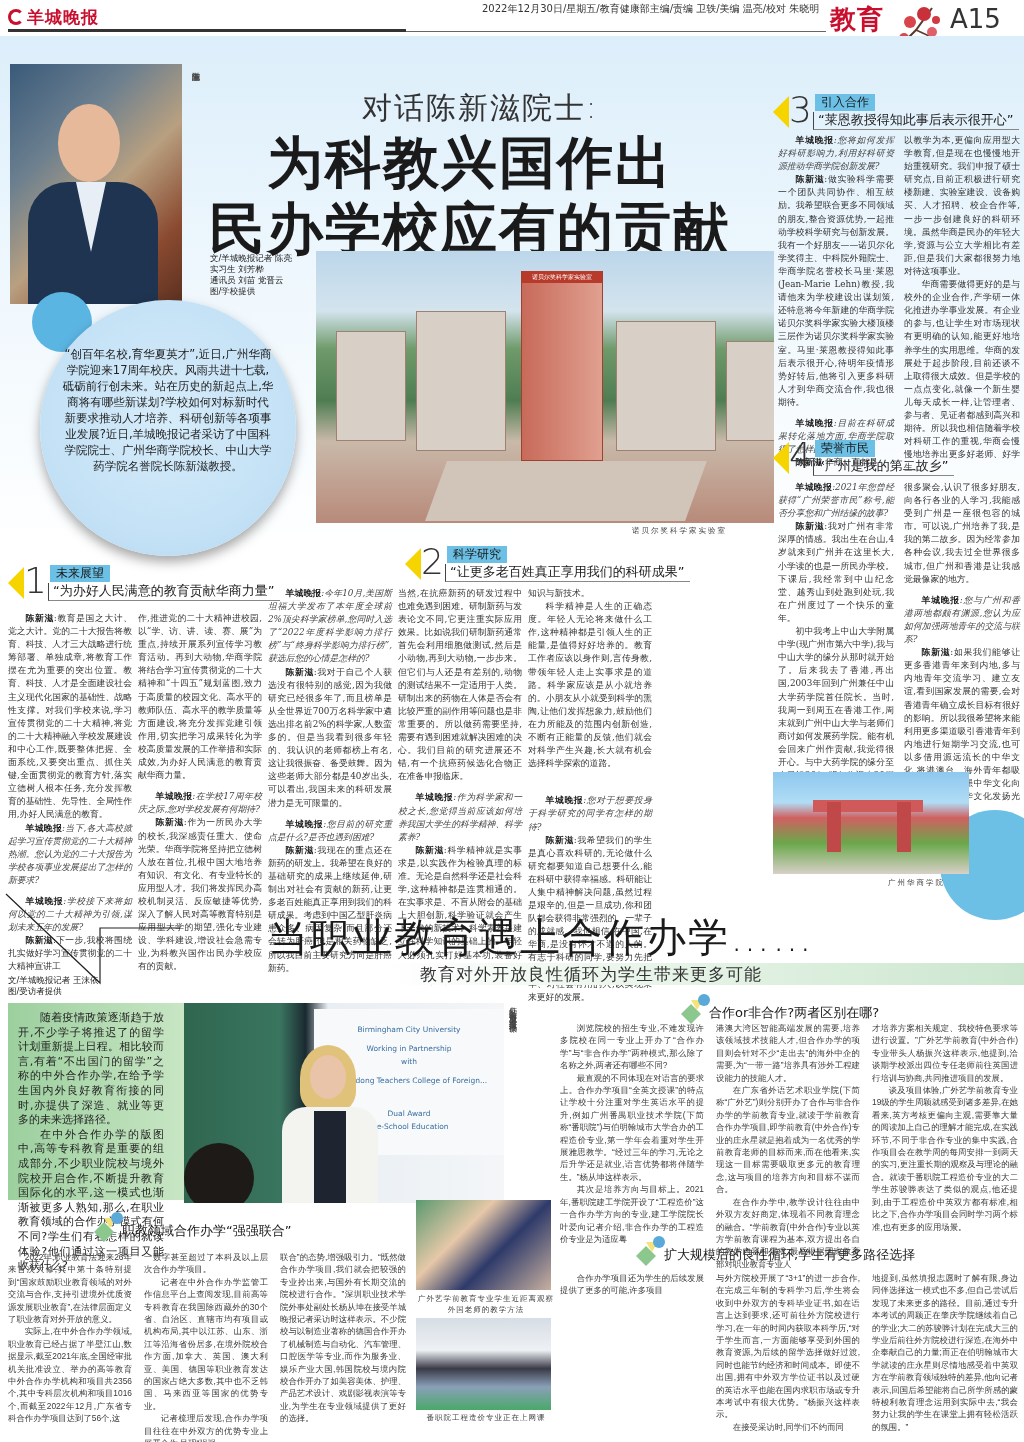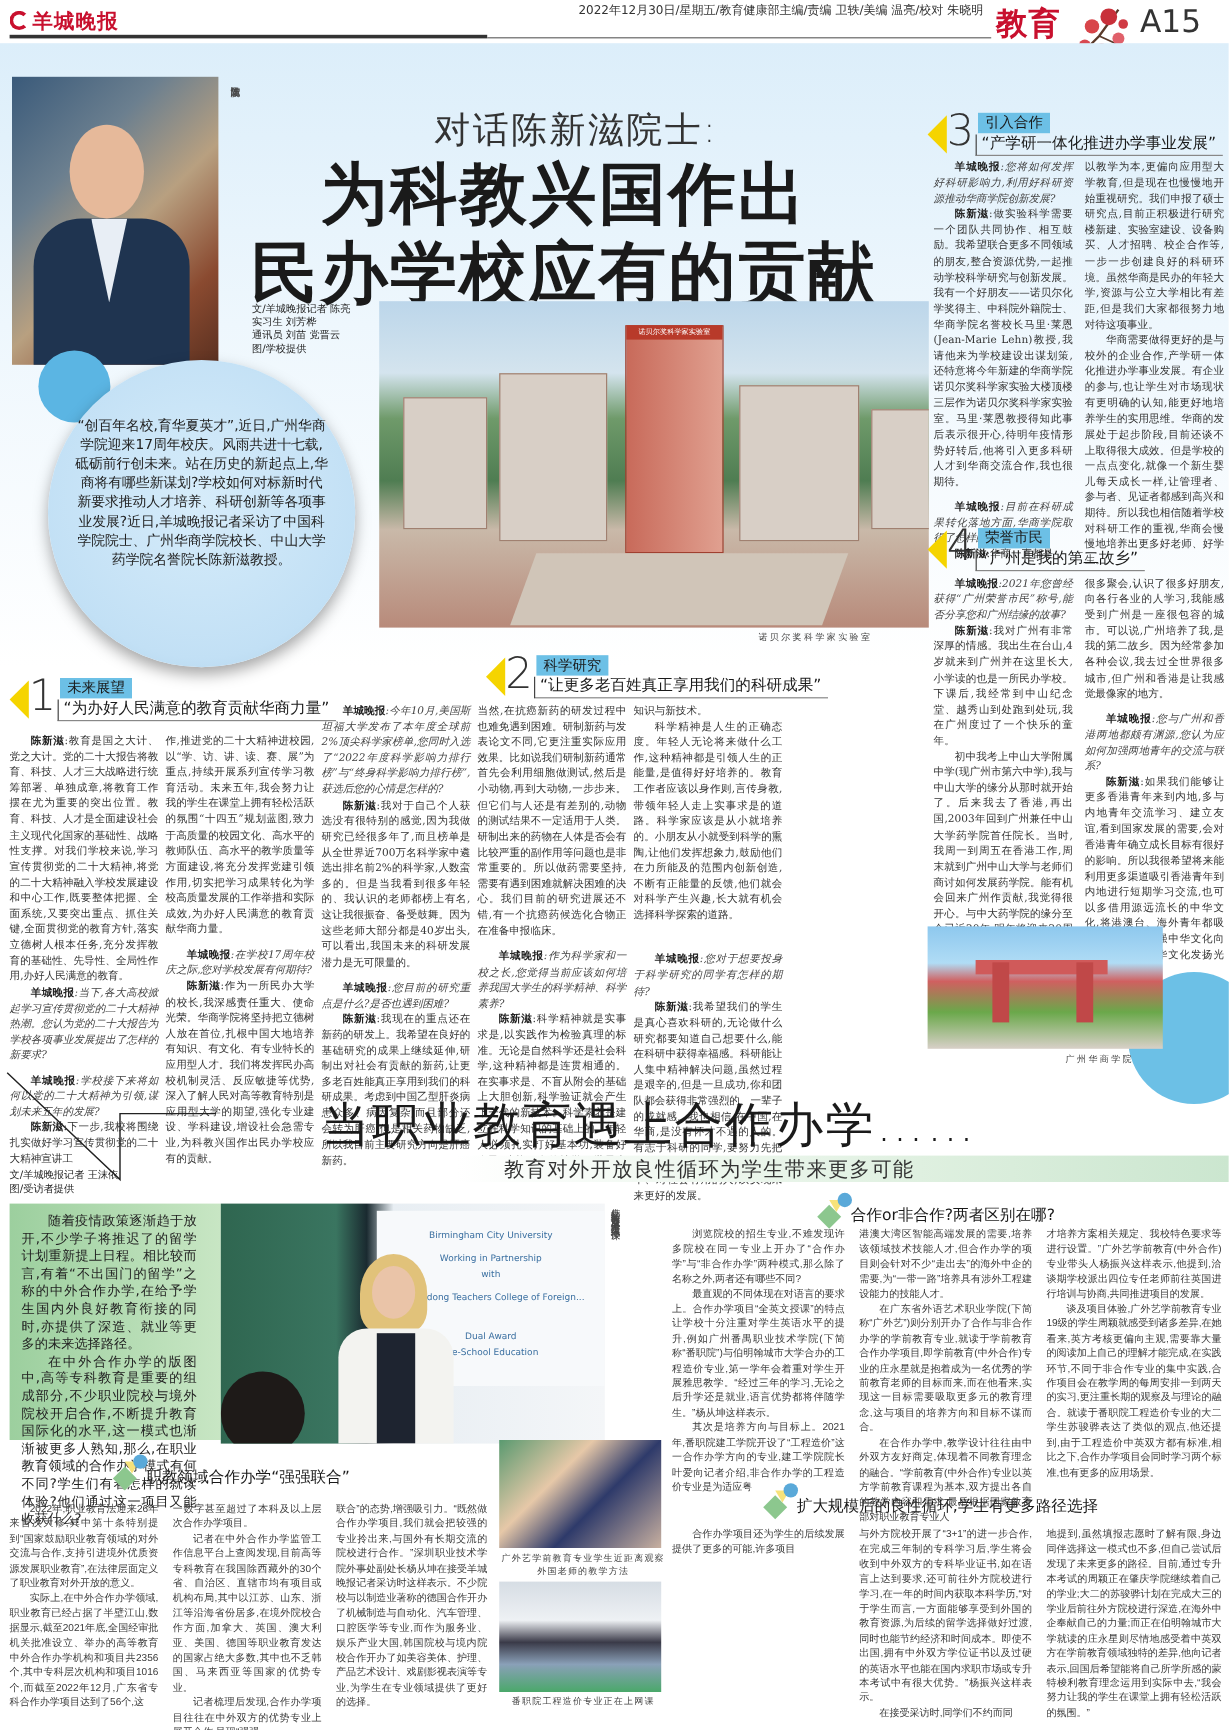--- a/index.html
+++ b/index.html
@@ -127,21 +127,21 @@
   <div class="tag">未来展望</div>
   <div class="title">“为办好人民满意的教育贡献华商力量”</div>
 </div>
 <div class="abs col" style="left:8px;top:612px;width:124px">
   <p><b>陈新滋</b><span>:教育是国之大计、党之大计。党的二十大报告将教育、科技、人才三大战略进行统筹部署、单独成章,将教育工作摆在尤为重要的突出位置。教育、科技、人才是全面建设社会主义现代化国家的基础性、战略性支撑。对我们学校来说,学习宣传贯彻党的二十大精神,将党的二十大精神融入学校发展建设和中心工作,既要整体把握、全面系统,又要突出重点、抓住关键,全面贯彻党的教育方针,落实立德树人根本任务,充分发挥教育的基础性、先导性、全局性作用,办好人民满意的教育。</span></p>
   <p><b>羊城晚报</b><span class="q">:当下,各大高校掀起学习宣传贯彻党的二十大精神热潮。您认为党的二十大报告为学校各项事业发展提出了怎样的新要求?</span></p>
   <p style="margin-top:8px"><b>羊城晚报</b><span class="q">:学校接下来将如何以党的二十大精神为引领,谋划未来五年的发展?</span></p>
   <p><b>陈新滋</b><span>:下一步,我校将围绕扎实做好学习宣传贯彻党的二十大精神宣讲工</span></p>
 </div>
 <div class="abs col" style="left:138px;top:612px;width:124px">
-  <p style="text-indent:0">作,推进党的二十大精神进校园,以“学、访、讲、读、赛、展”为重点,持续开展系列宣传学习教育活动。未来五年,我会努力让我的学生在课堂上拥有轻松活跃的氛围“十四五”规划蓝图,致力于高质量的校园文化、高水平的教师队伍、高水平的教学质量等方面建设,将充分发挥党建引领作用,切实把学习成果转化为学校高质量发展的工作举措和实际成效,为办好人民满意的教育贡献华商力量。</p>
+  <p style="text-indent:0">作,推进党的二十大精神进校园,以“学、访、讲、读、赛、展”为重点,持续开展系列宣传学习教育活动。再到大动物,华商学院将结合学习宣传贯彻党的二十大精神和“十四五”规划蓝图,致力于高质量的校园文化、高水平的教师队伍、高水平的教学质量等方面建设,将充分发挥党建引领作用,切实把学习成果转化为学校高质量发展的工作举措和实际成效,为办好人民满意的教育贡献华商力量。</p>
   <p style="margin-top:8px"><b>羊城晚报</b><span class="q">:在学校17周年校庆之际,您对学校发展有何期待?</span></p>
   <p><b>陈新滋</b><span>:作为一所民办大学的校长,我深感责任重大、使命光荣。华商学院将坚持把立德树人放在首位,扎根中国大地培养有知识、有文化、有专业特长的应用型人才。我们将发挥民办高校机制灵活、反应敏捷等优势,深入了解人民对高等教育特别是应用型大学的期望,强化专业建设、学科建设,增设社会急需专业,为科教兴国作出民办学校应有的贡献。</span></p>
 </div>
 
 <div class="abs sec-head" style="left:405px;top:544px;width:380px">
   <div class="tri"></div>
   <div class="num">2</div>
   <div class="tag">科学研究</div>
   <div class="title">“让更多老百姓真正享用我们的科研成果”</div>
 </div>
@@ -160,21 +160,21 @@
   <p style="text-indent:0">知识与新技术。</p>
   <p>科学精神是人生的正确态度。年轻人无论将来做什么工作,这种精神都是引领人生的正能量,是值得好好培养的。教育工作者应该以身作则,言传身教,带领年轻人走上实事求是的道路。科学家应该是从小就培养的。小朋友从小就受到科学的熏陶,让他们发挥想象力,鼓励他们在力所能及的范围内创新创造,不断有正能量的反馈,他们就会对科学产生兴趣,长大就有机会选择科学探索的道路。</p>
   <p style="margin-top:24px"><b>羊城晚报</b><span class="q">:您对于想要投身于科学研究的同学有怎样的期待?</span></p>
   <p><b>陈新滋</b><span>:我希望我们的学生是真心喜欢科研的,无论做什么研究都要知道自己想要什么,能在科研中获得幸福感。科研能让人集中精神解决问题,虽然过程是艰辛的,但是一旦成功,你和团队都会获得非常强烈的、一辈子的成就感。我也相信,在中国,在华商,是没有怀才不遇的人的。有志于科研的同学,要努力先把自己提升为一个有知识、有才华、对社会有用的人,以实现未来更好的发展。</span></p>
 </div>
 
 <div class="abs sec-head" style="left:773px;top:92px;width:250px">
   <div class="tri"></div>
   <div class="num">3</div>
   <div class="tag">引入合作</div>
-  <div class="title">“产学研一体化推进办学事业发展”</div>
+  <div class="title">“莱恩教授得知此事后表示很开心”</div>
 </div>
 <div class="abs col" style="left:778px;top:134px;width:116px">
   <p><b>羊城晚报</b><span class="q">:您将如何发挥好科研影响力,利用好科研资源推动华商学院创新发展?</span></p>
   <p><b>陈新滋</b><span>:做实验科学需要一个团队共同协作、相互鼓励。我希望联合更多不同领域的朋友,整合资源优势,一起推动学校科学研究与创新发展。我有一个好朋友——诺贝尔化学奖得主、中科院外籍院士、华商学院名誉校长马里·莱恩(Jean-Marie Lehn)教授,我请他来为学校建设出谋划策,还特意将今年新建的华商学院诺贝尔奖科学家实验大楼顶楼三层作为诺贝尔奖科学家实验室。马里·莱恩教授得知此事后表示很开心,待明年疫情形势好转后,他将引入更多科研人才到华商交流合作,我也很期待。</span></p>
   <p style="margin-top:8px"><b>羊城晚报</b><span class="q">:目前在科研成果转化落地方面,华商学院取得了怎样的成就?</span></p>
   <p><b>陈新滋</b><span>:华商一直都是</span></p>
 </div>
 <div class="abs col" style="left:904px;top:134px;width:116px">
   <p style="text-indent:0">以教学为本,更偏向应用型大学教育,但是现在也慢慢地开始重视研究。我们申报了硕士研究点,目前正积极进行研究楼新建、实验室建设、设备购买、人才招聘、校企合作等,一步一步创建良好的科研环境。虽然华商是民办的年轻大学,资源与公立大学相比有差距,但是我们大家都很努力地对待这项事业。</p>
   <p>华商需要做得更好的是与校外的企业合作,产学研一体化推进办学事业发展。有企业的参与,也让学生对市场现状有更明确的认知,能更好地培养学生的实用思维。华商的发展处于起步阶段,目前还谈不上取得很大成效。但是学校的一点点变化,就像一个新生婴儿每天成长一样,让管理者、参与者、见证者都感到高兴和期待。所以我也相信随着学校对科研工作的重视,华商会慢慢地培养出更多好老师、好学生。</p>

